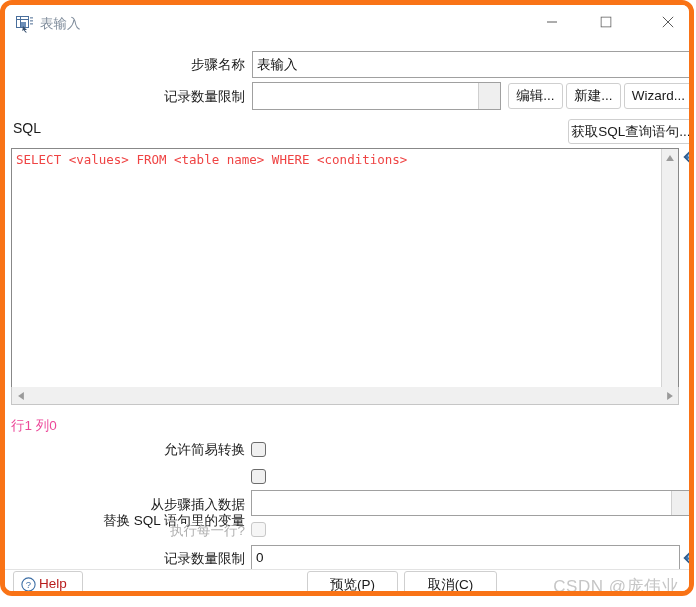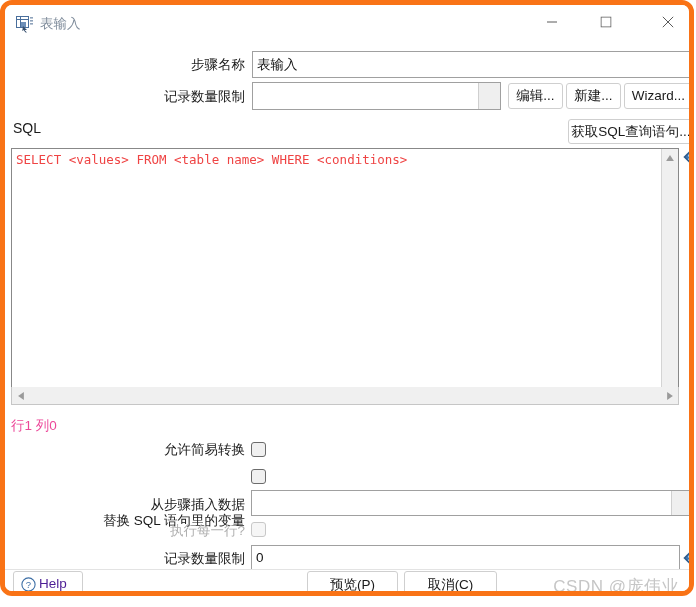--- a/index.html
+++ b/index.html
@@ -249,21 +249,21 @@
     border-radius: 3px;
     background: #ffffff;
     box-sizing: border-box;
     cursor: default;
   }
   .help-btn .help-ico { position: absolute; left: 7px; top: 5px; }
   .help-btn .help-txt {
     position: absolute;
     left: 25px; top: 4px;
     font-size: 13.5px;
-    color: #4c1d95;
+    color: #b91c1c;
   }
   .watermark {
     position: absolute;
     right: 10px;
     top: 570px;
     font-size: 17px;
     color: #c6c6c6;
     white-space: nowrap;
     letter-spacing: 0.5px;
   }

